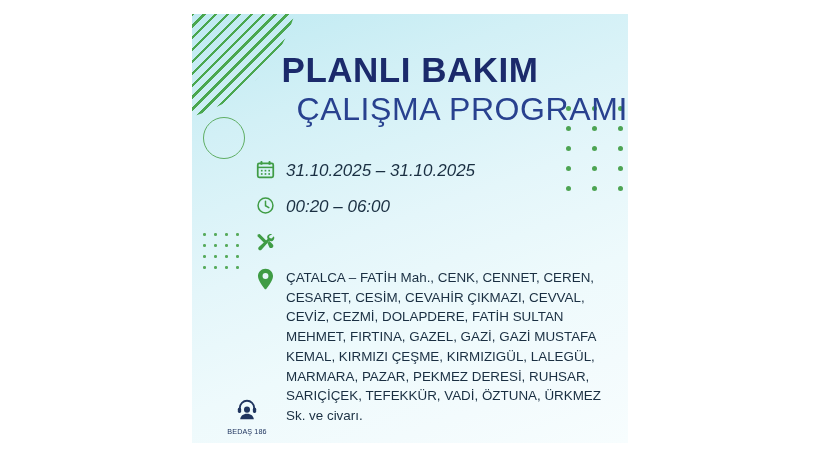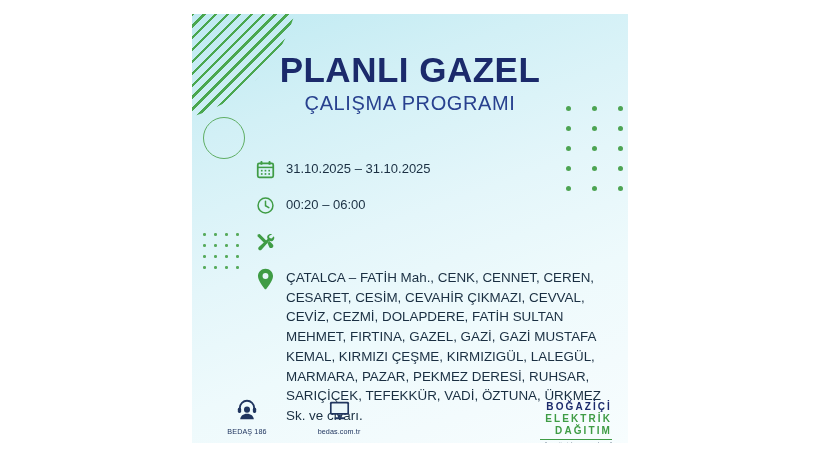--- a/index.html
+++ b/index.html
@@ -57,45 +57,46 @@
   }
   #dots-right i{width:5px;height:5px;border-radius:50%;background:#4da453;display:block;}
 
   
   #header{position:absolute;left:0;top:38px;width:436px;text-align:center;}
   #title-main{
     font-size:35px;font-weight:bold;color:#1b2a6b;
     letter-spacing:0.5px;line-height:1.02;margin:0;
   }
   #title-sub{
-    font-size:20px;font-weight:400;color:#28418f;
-    letter-spacing:0.6px;line-height:1.12;margin:4px 0 0 0;
+    font-size:32px;font-weight:400;color:#28418f;
+    letter-spacing:0.6px;line-height:1.12;margin:4px 0 0 0;text-align:right;
   }
 
   
   #info{position:absolute;left:60px;top:146px;width:360px;}
   .row{display:flex;align-items:flex-start;margin-bottom:14px;}
   .row .ico{
     width:26px;min-width:26px;height:22px;
     display:flex;align-items:flex-start;justify-content:center;
     margin-right:8px;
   }
   .row .txt{
-    font-size:13px;color:#1a2f42;line-height:1.0;
+    font-size:17px;color:#1a2f42;line-height:1.0;
     padding-top:2px;
+    font-style:italic;
   }
   #row-address{margin-bottom:0;}
   #row-address .ico{height:24px;}
   #address-text{
     font-size:13.4px;color:#1a2f42;line-height:1.47;padding-top:0px;
   }
 
   
   #footer{position:absolute;left:0;top:384px;width:436px;height:50px;}
-  #social{position:absolute;left:22px;top:0px;display:flex;gap:26px;}
+  #social{position:absolute;left:22px;top:0px;display:flex;}
   .social-item{width:66px;text-align:center;}
   .social-item .sico{height:24px;display:flex;align-items:center;justify-content:center;}
   .social-item .slbl{
     margin-top:5px;font-size:7.2px;color:#20355f;letter-spacing:0.1px;white-space:nowrap;
   }
 
   #logo{position:absolute;right:16px;top:4px;text-align:right;line-height:1;}
   #logo .l1{font-size:10px;font-weight:bold;color:#1b2a6b;letter-spacing:2.1px;}
   #logo .l2{font-size:10px;font-weight:bold;color:#3f9c45;letter-spacing:2.1px;margin-top:2px;}
   #logo .l3{font-size:10px;font-weight:bold;color:#3f9c45;letter-spacing:2.1px;margin-top:2px;}
@@ -144,21 +145,21 @@
       <i></i>
     <i></i>
       <i></i>
       <i></i>
     <i></i>
       <i></i>
       <i></i>
   </div>
 
   <div id="header">
-    <div id="title-main">PLANLI GAZEL</div>
+    <div id="title-main">PLANLI BAKIM</div>
     <div id="title-sub">ÇALIŞMA PROGRAMI</div>
   </div>
 
   <div id="info">
 
     <div class="row">
       <span class="ico">
         <svg width="19" height="19" viewBox="0 0 24 24" fill="none">
           <rect x="2.2" y="4.4" width="19.6" height="17.4" rx="1.8" stroke="#3f9c45" stroke-width="2.2" fill="none"></rect>
           <rect x="5.6" y="1.4" width="2.6" height="4.6" rx="1.1" fill="#3f9c45"></rect>
@@ -217,38 +218,20 @@
             <path d="M4.2 11.0 V9.6 C4.2 5.3 7.7 1.9 12 1.9 C16.3 1.9 19.8 5.3 19.8 9.6 V11.0" stroke="#20355f" stroke-width="2" fill="none" stroke-linecap="round"></path>
             <rect x="2.0" y="9.6" width="3.6" height="5.6" rx="1.5" fill="#20355f"></rect>
             <rect x="18.4" y="9.6" width="3.6" height="5.6" rx="1.5" fill="#20355f"></rect>
             <circle cx="12" cy="11.6" r="3.3" fill="#20355f"></circle>
             <path d="M4.6 22.2 C4.6 18.6 7.9 16.0 12 16.0 C16.1 16.0 19.4 18.6 19.4 22.2 Z" fill="#20355f"></path>
           </svg>
         </span>
         <div class="slbl">BEDAŞ 186</div>
       </div>
 
-      <div class="social-item">
-        <span class="sico">
-          <svg width="23" height="22" viewBox="0 0 24 24">
-            <rect x="1.6" y="3.0" width="20.8" height="14.2" rx="1.6" fill="#20355f"></rect>
-            <rect x="3.4" y="4.8" width="17.2" height="10.6" rx="0.7" fill="#eaf7fb"></rect>
-            <rect x="10.5" y="17.2" width="3.0" height="3.0" fill="#20355f"></rect>
-            <rect x="6.6" y="20.0" width="10.8" height="2.0" rx="1.0" fill="#20355f"></rect>
-          </svg>
-        </span>
-        <div class="slbl">bedas.com.tr</div>
-      </div>
-
-
-    </div>
-
-    <div id="logo">
-      <div class="l1">BOĞAZİÇİ</div>
-      <div class="l2">ELEKTRİK</div>
-      <div class="l3">DAĞITIM</div>
-      <div class="lbar"></div>
-      <div class="l4">"enerjimizle yarınızdayız"</div>
-    </div>
+
+
+    </div>
+
 
   </div>
 
 </div>
 
 </body></html>

